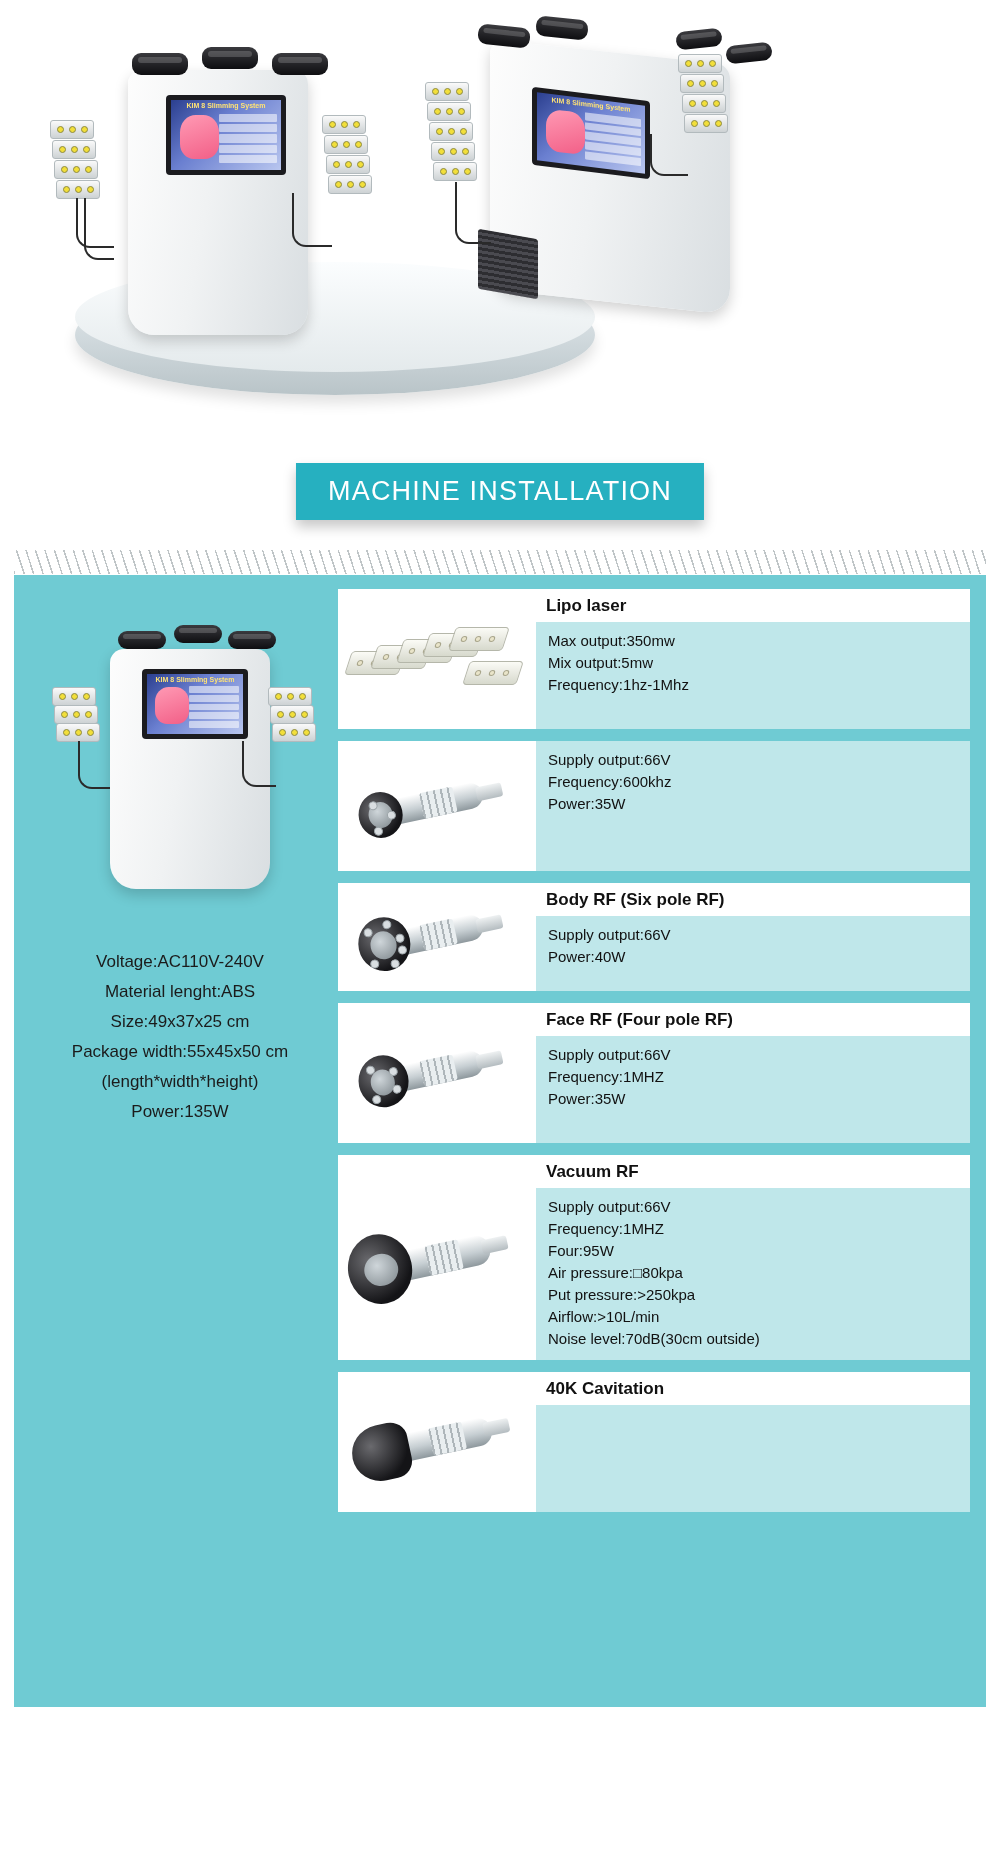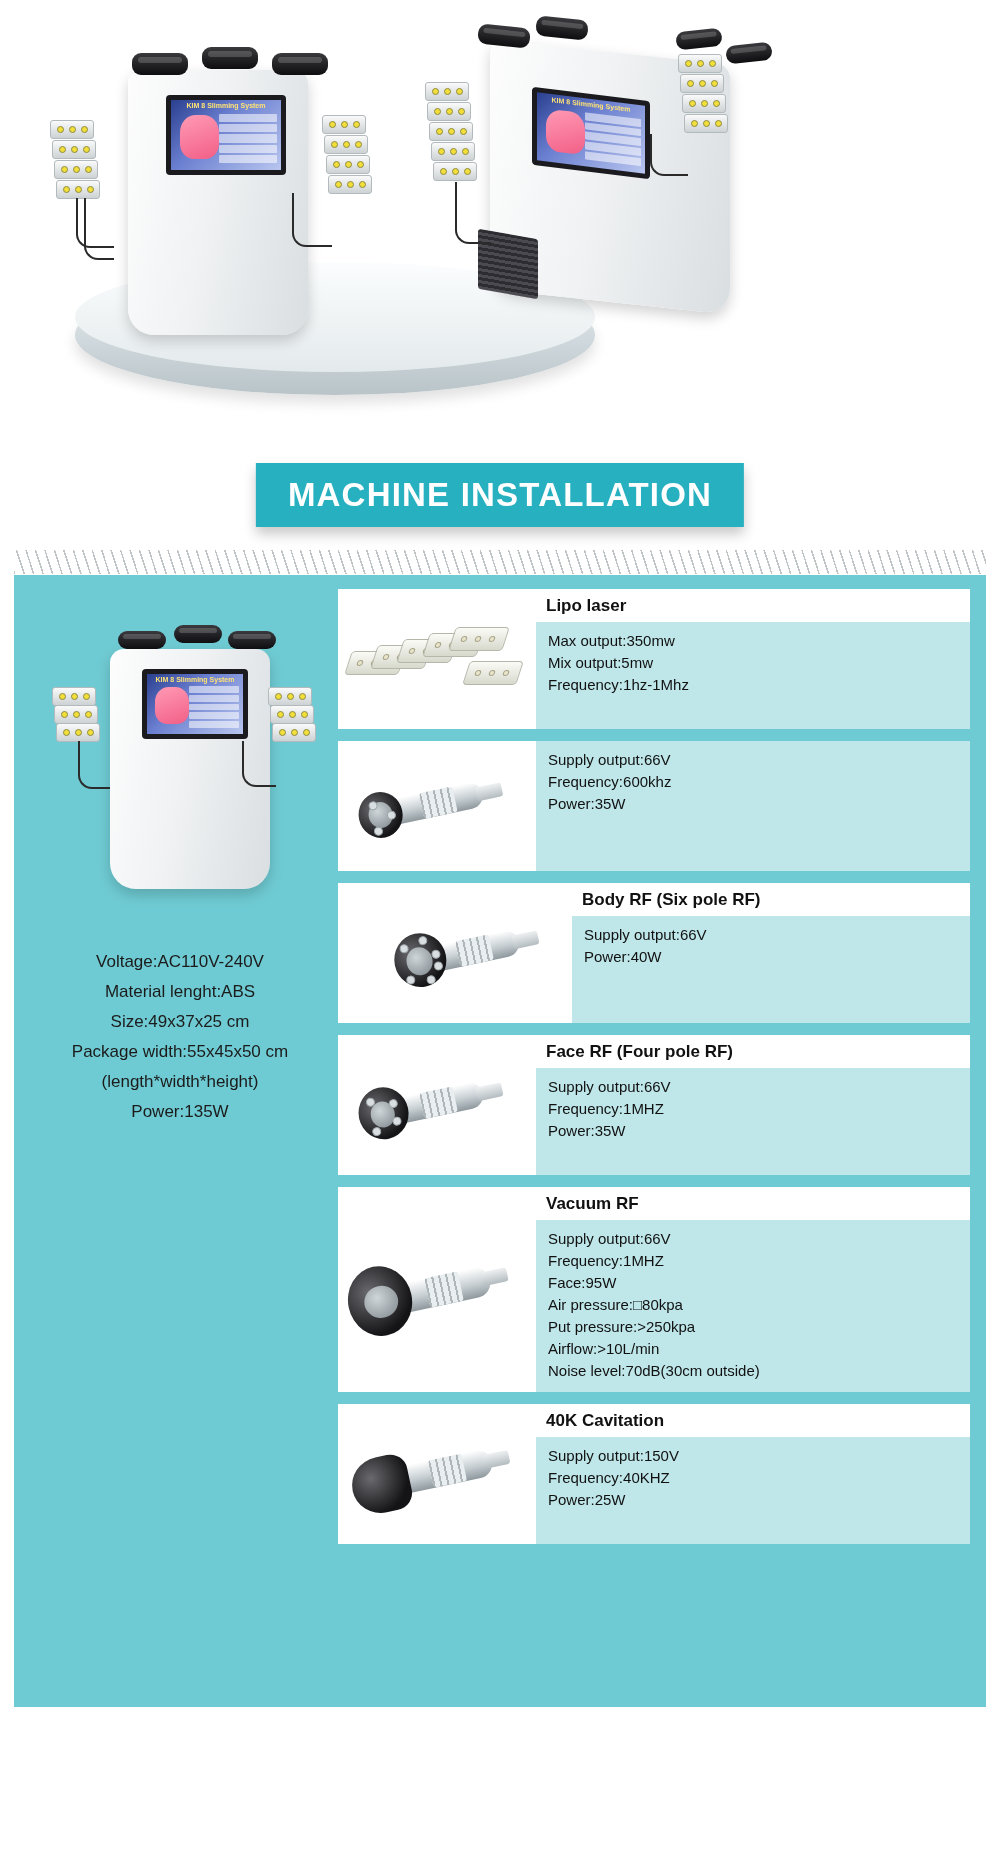--- a/index.html
+++ b/index.html
@@ -29,21 +29,21 @@
   .pad-stack{position:absolute;}
   .pad{position:absolute;width:42px;height:17px;background:linear-gradient(180deg,#fafafa,#cdd2d4);
        border:1px solid #b2babd;border-radius:3px;}
   .pad i{position:absolute;width:5px;height:5px;border-radius:50%;background:#f2df3a;border:1px solid #8c8a42;top:5px;}
   .wire{position:absolute;border-left:2px solid #2a2a2a;border-radius:0 0 0 14px;border-bottom:2px solid #2a2a2a;}
   .vent{position:absolute;background:repeating-linear-gradient(180deg,#2d2d31 0 3px,#4a4a50 3px 6px);border-radius:3px;}
 
   
   .banner-wrap{position:relative;height:120px;}
   .banner{position:absolute;left:50%;transform:translateX(-50%);top:8px;
-          background:#26b0c0;color:#fff;font-size:33px;font-weight:bold;letter-spacing:1.2px;
+          background:#26b0c0;color:#fff;font-size:27px;font-weight:normal;letter-spacing:1.2px;
           padding:13px 32px;box-shadow:0 7px 12px rgba(0,0,0,.22);white-space:nowrap;}
   .hatch{position:absolute;left:14px;right:14px;top:95px;height:24px;overflow:hidden;}
   .hatch:before{content:"";position:absolute;inset:0;
      background:repeating-linear-gradient(72deg,#bfc5c7 0 1.5px,transparent 1.5px 9px);}
 
   
   .panel{position:relative;margin:0 14px;background:#6fcbd3;padding:14px 16px 18px 16px;min-height:1100px;}
   .panel-row{display:flex;align-items:flex-start;}
   .left-col{width:300px;flex:0 0 300px;position:relative;}
   .right-col{flex:1;display:flex;flex-direction:column;gap:12px;padding-left:8px;}
@@ -371,21 +371,21 @@
         </div>
         <div class="item-txt">
           <div class="item-specs">
             <div>Supply output:66V</div>
             <div>Frequency:600khz</div>
             <div>Power:35W</div>
           </div>
         </div>
       </div>
 
-      <div class="item" style="height:140px;padding-left:36px;">
+      <div class="item" style="height:108px;">
         <div class="item-img">
           <div class="wand" style="width:170px;height:70px;">
             <div class="body" style="top:20px;"></div>
               <div class="rings" style="top:20px;"></div>
             <div class="head" style="width:52px;height:54px;top:4px;"></div>
             <div class="head-in" style="left:18px;top:18px;width:26px;height:28px;"></div>
             <div class="prong" style="left:14px;top:12px;"></div>
             <div class="prong" style="left:14px;top:44px;"></div>
             <div class="prong" style="left:34px;top:8px;"></div>
             <div class="prong" style="left:34px;top:48px;"></div>
@@ -435,43 +435,38 @@
             <div class="head" style="left:0;top:4px;width:64px;height:70px;border-radius:50%;"></div>
             <div class="head-in" style="left:16px;top:24px;width:34px;height:32px;border-radius:50%;"></div>
             <div class="tail" style="left:136px;top:32px;"></div>
           </div>
         </div>
         <div class="item-txt">
           <div class="item-title">Vacuum RF</div>
           <div class="item-specs">
             <div>Supply output:66V</div>
             <div>Frequency:1MHZ</div>
-            <div>Face:95W</div>
+            <div>Four:95W</div>
             <div>Air pressure:□80kpa</div>
             <div>Put pressure:&gt;250kpa</div>
             <div>Airflow:&gt;10L/min</div>
             <div>Noise level:70dB(30cm outside)</div>
           </div>
         </div>
       </div>
 
       <div class="item" style="height:140px;">
         <div class="item-img">
           <div class="wand" style="width:180px;height:70px;">
             <div class="body" style="left:50px;top:20px;width:96px;height:28px;"></div>
             <div class="rings" style="left:84px;top:20px;height:28px;"></div>
             <div class="head" style="left:4px;top:6px;width:58px;height:56px;border-radius:50% 30% 30% 50%;"></div>
             <div class="tail" style="left:138px;top:26px;"></div>
           </div>
         </div>
         <div class="item-txt">
           <div class="item-title">40K Cavitation</div>
-          <div class="item-specs">
-            <div>Supply output:150V</div>
-            <div>Frequency:40KHZ</div>
-            <div>Power:25W</div>
-          </div>
         </div>
       </div>
 
     </div>
   </div>
 </div>
 
 </body></html>

